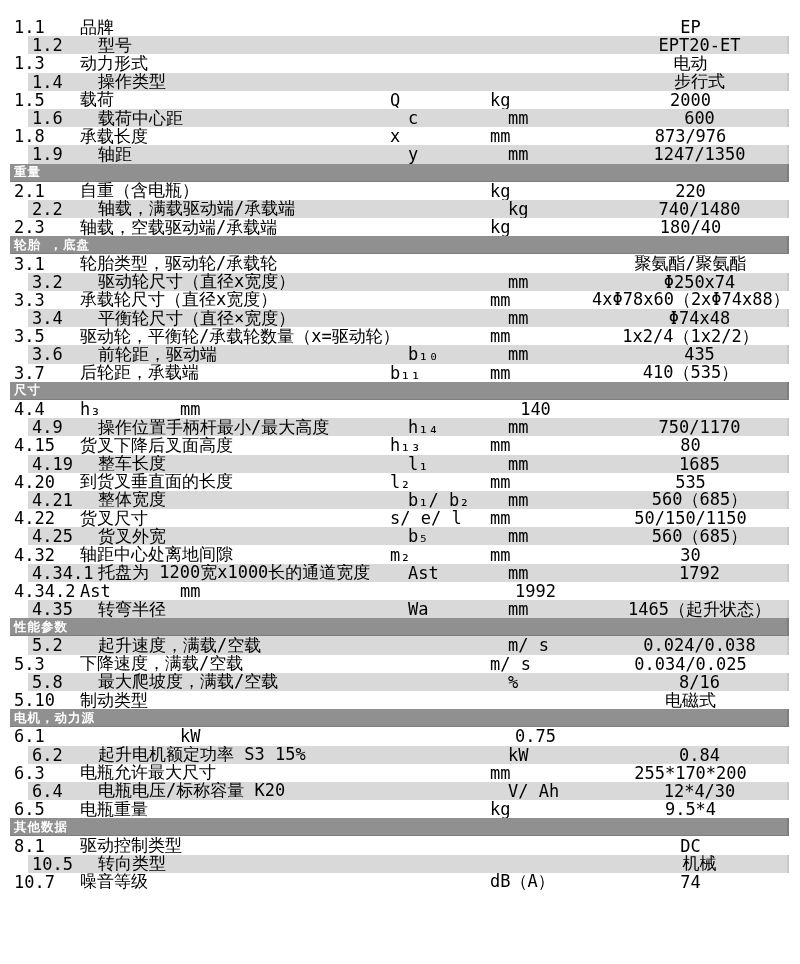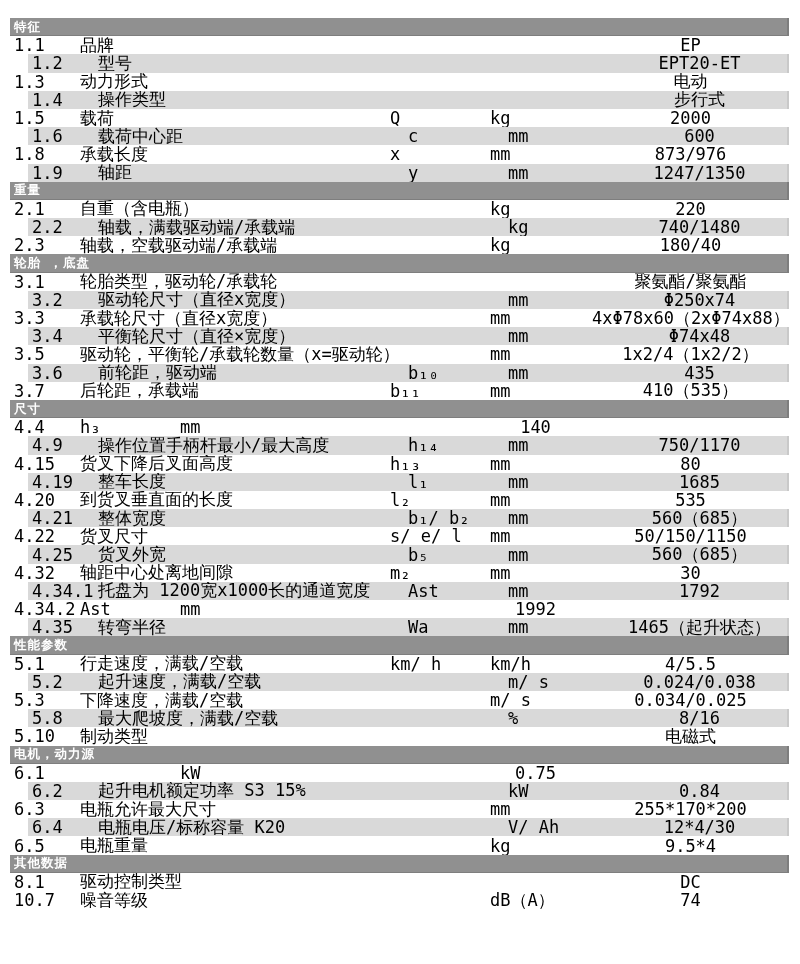--- a/index.html
+++ b/index.html
@@ -71,23 +71,20 @@
     flex: 1;
     overflow: hidden;
     text-align: center;
   }
 </style>
 </head>
 <body>
 
 <div class="page">
   <div class="spec-table" id="spec-table">
-      <div class="row section-header">
-        <span class="c-title">特征</span>
-      </div>
       <div class="row">
         <span class="c-code">1.1</span>
         <span class="c-label">品牌</span>
         <span class="c-symbol"></span>
         <span class="c-unit"></span>
         <span class="c-value">EP</span>
       </div>
       <div class="row striped">
         <span class="c-code">1.2</span>
         <span class="c-label">型号</span>
@@ -294,27 +291,20 @@
       <div class="row striped">
         <span class="c-code">4.35</span>
         <span class="c-label">转弯半径</span>
         <span class="c-symbol">Wa</span>
         <span class="c-unit">mm</span>
         <span class="c-value">1465（起升状态）</span>
       </div>
       <div class="row section-header">
         <span class="c-title">性能参数</span>
       </div>
-      <div class="row">
-        <span class="c-code">5.1</span>
-        <span class="c-label">行走速度，满载/空载</span>
-        <span class="c-symbol">km/ h</span>
-        <span class="c-unit">km/h</span>
-        <span class="c-value">4/5.5</span>
-      </div>
       <div class="row striped">
         <span class="c-code">5.2</span>
         <span class="c-label">起升速度，满载/空载</span>
         <span class="c-symbol"></span>
         <span class="c-unit">m/ s</span>
         <span class="c-value">0.024/0.038</span>
       </div>
       <div class="row">
         <span class="c-code">5.3</span>
         <span class="c-label">下降速度，满载/空载</span>
@@ -375,20 +365,27 @@
       </div>
       <div class="row section-header">
         <span class="c-title">其他数据</span>
       </div>
       <div class="row">
         <span class="c-code">8.1</span>
         <span class="c-label">驱动控制类型</span>
         <span class="c-symbol"></span>
         <span class="c-unit"></span>
         <span class="c-value">DC</span>
+      </div>
+      <div class="row striped">
+        <span class="c-code">10.5</span>
+        <span class="c-label">转向类型</span>
+        <span class="c-symbol"></span>
+        <span class="c-unit"></span>
+        <span class="c-value">机械</span>
       </div>
       <div class="row">
         <span class="c-code">10.7</span>
         <span class="c-label">噪音等级</span>
         <span class="c-symbol"></span>
         <span class="c-unit">dB（A）</span>
         <span class="c-value">74</span>
       </div>
     </div>
 </div>

